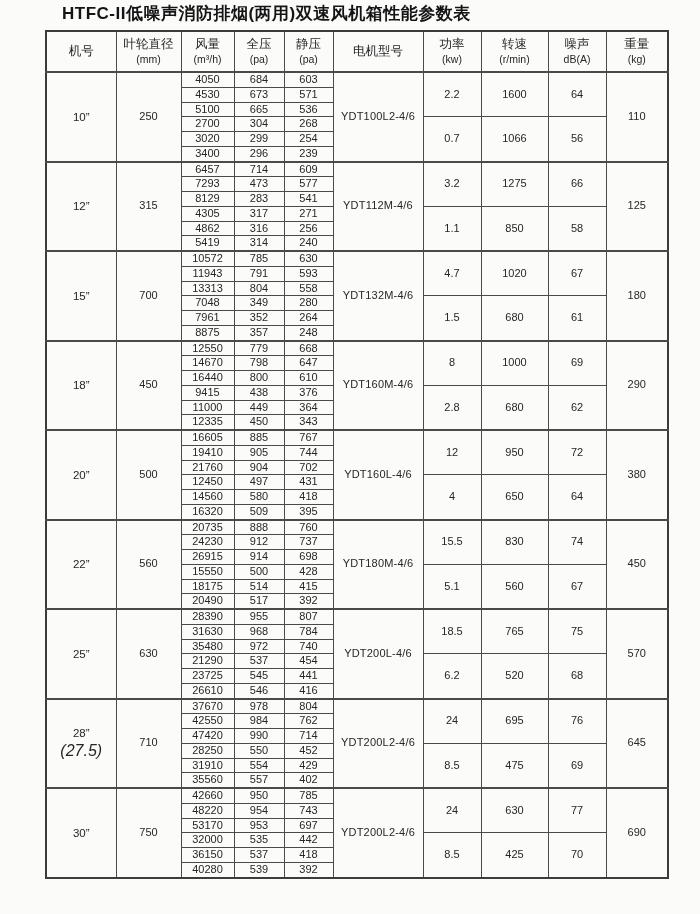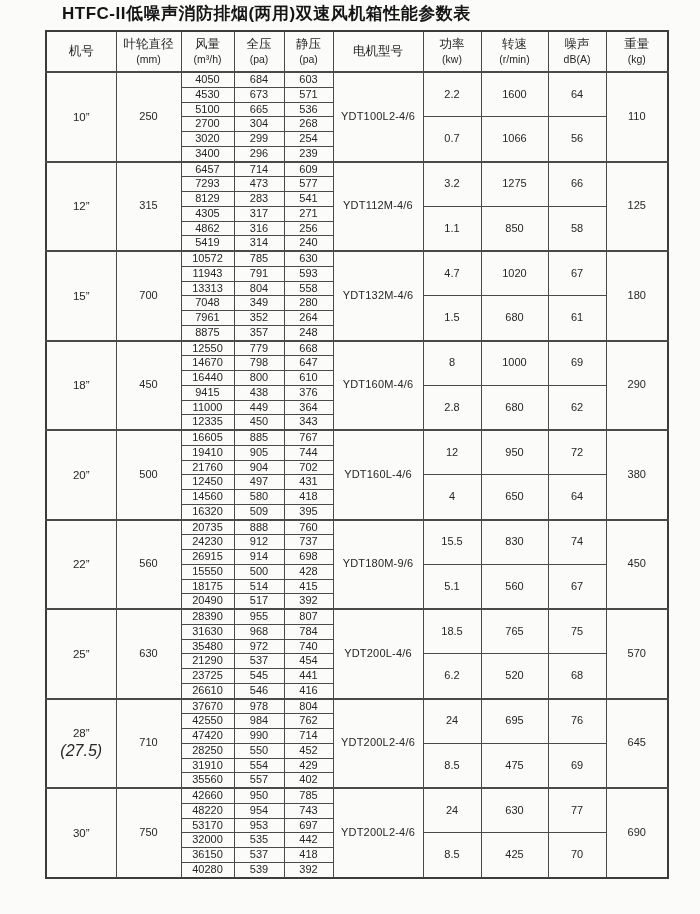--- a/index.html
+++ b/index.html
@@ -312,21 +312,21 @@
           <td>395</td>
         </tr>
         <tr class="group-first">
           <td rowspan="6">
             <div class="size-main">22”</div>
           </td>
           <td rowspan="6">560</td>
           <td>20735</td>
           <td>888</td>
           <td>760</td>
-          <td rowspan="6" class="motor-cell">YDT180M-9/6</td>
+          <td rowspan="6" class="motor-cell">YDT180M-4/6</td>
           <td rowspan="3">15.5</td>
           <td rowspan="3">830</td>
           <td rowspan="3">74</td>
           <td rowspan="6">450</td>
         </tr>
         <tr>
           <td>24230</td>
           <td>912</td>
           <td>737</td>
         </tr>

